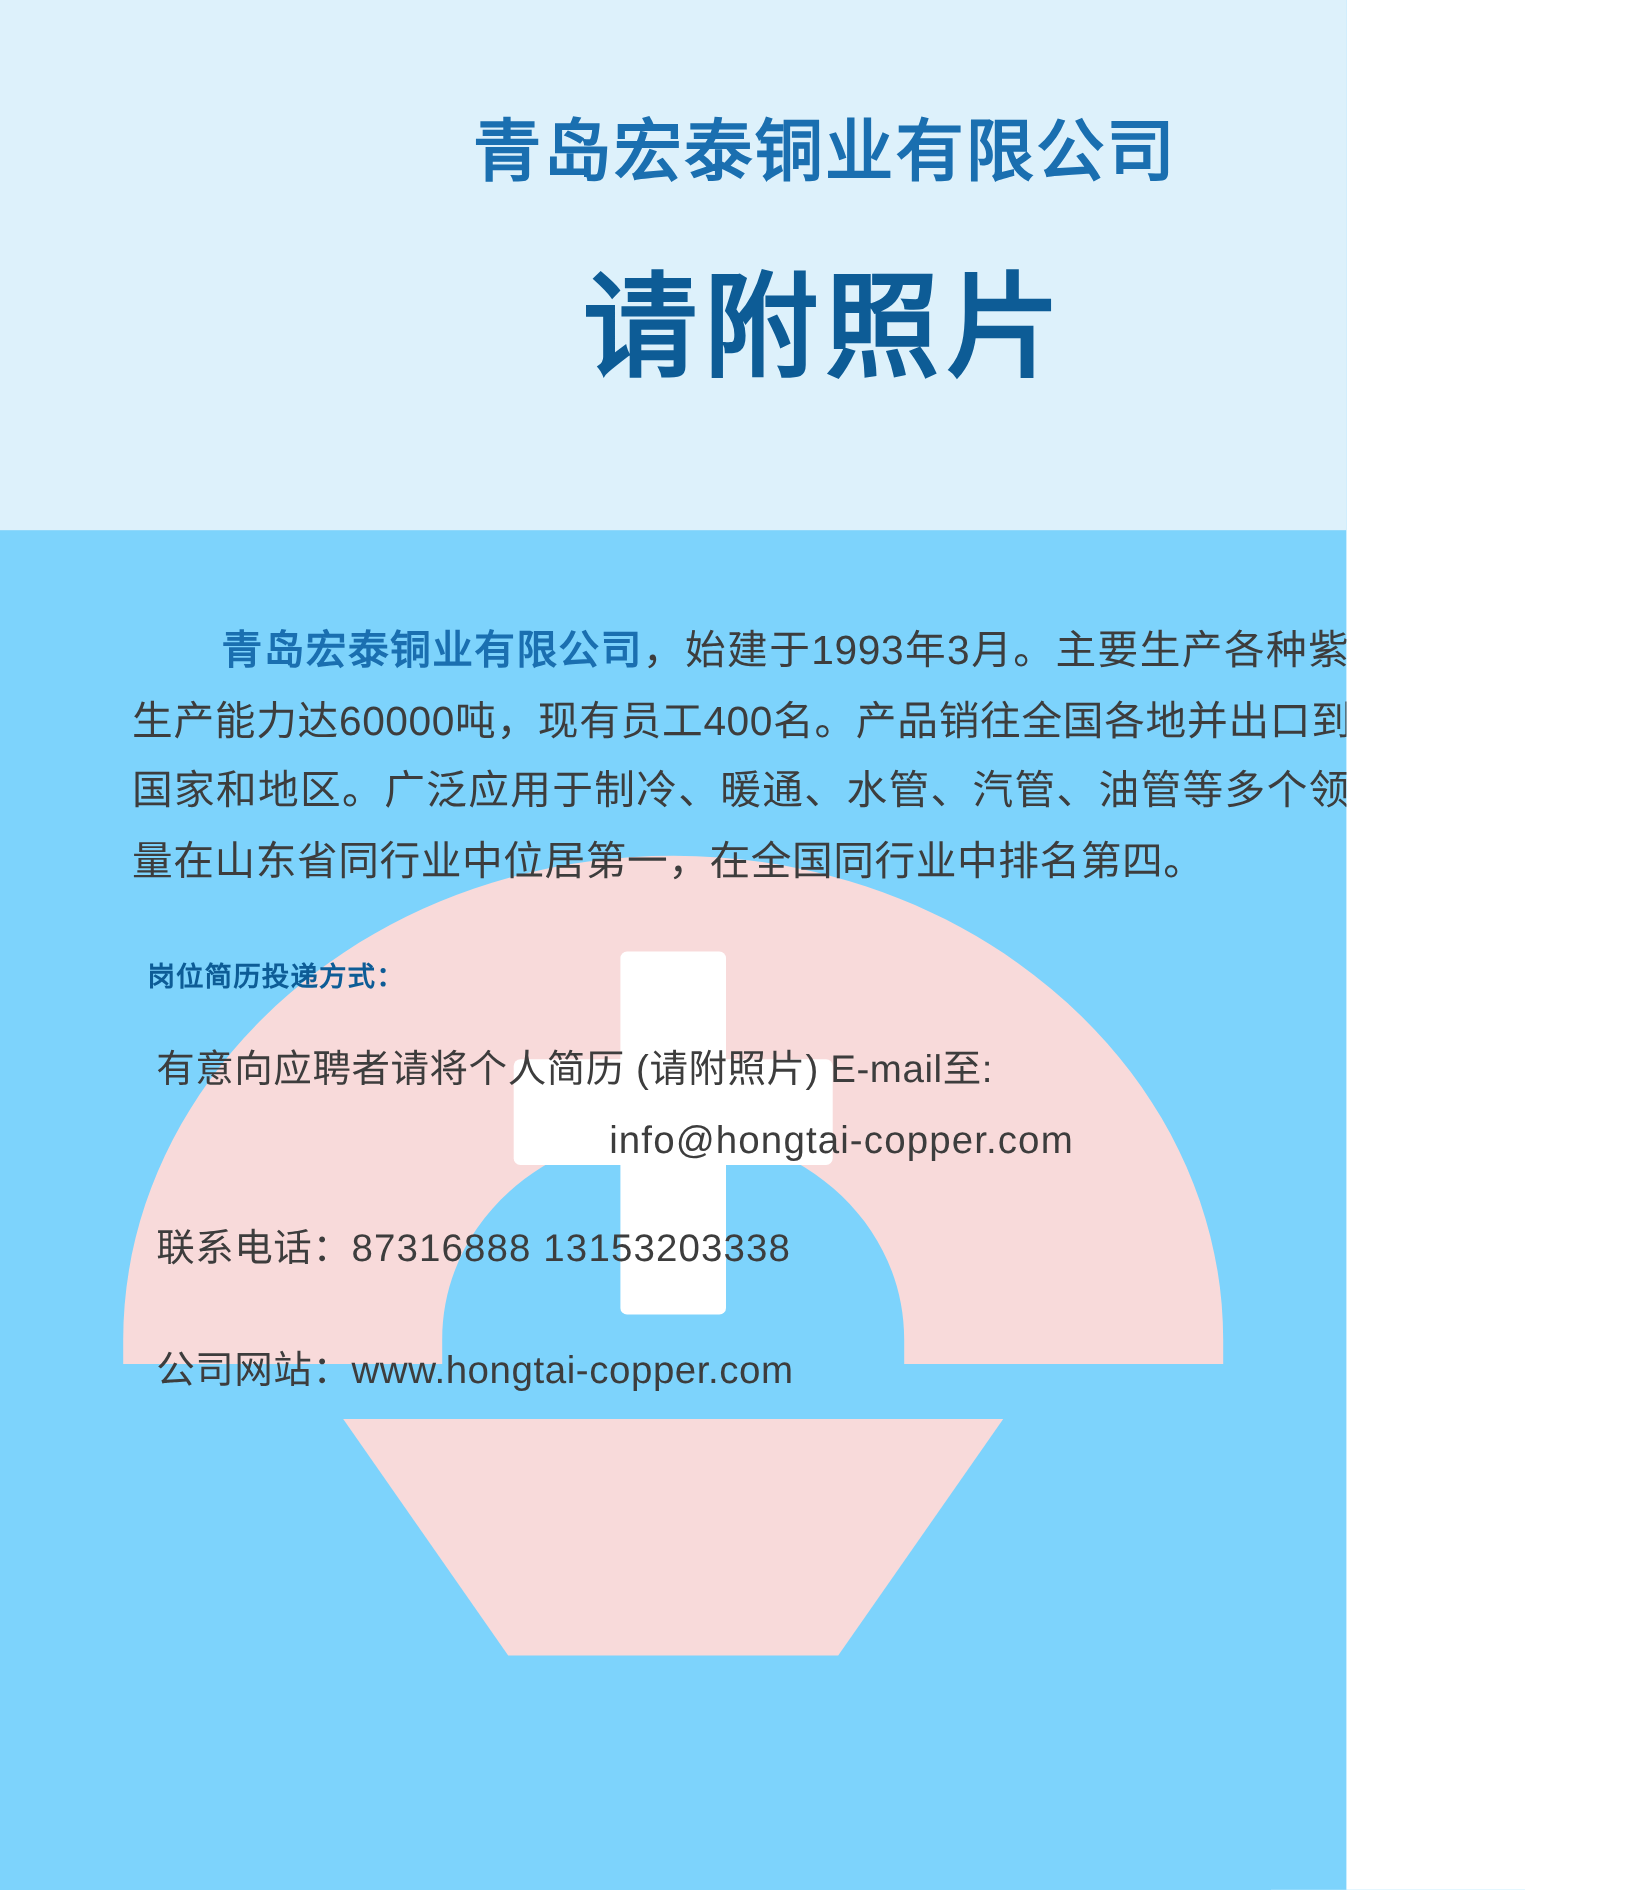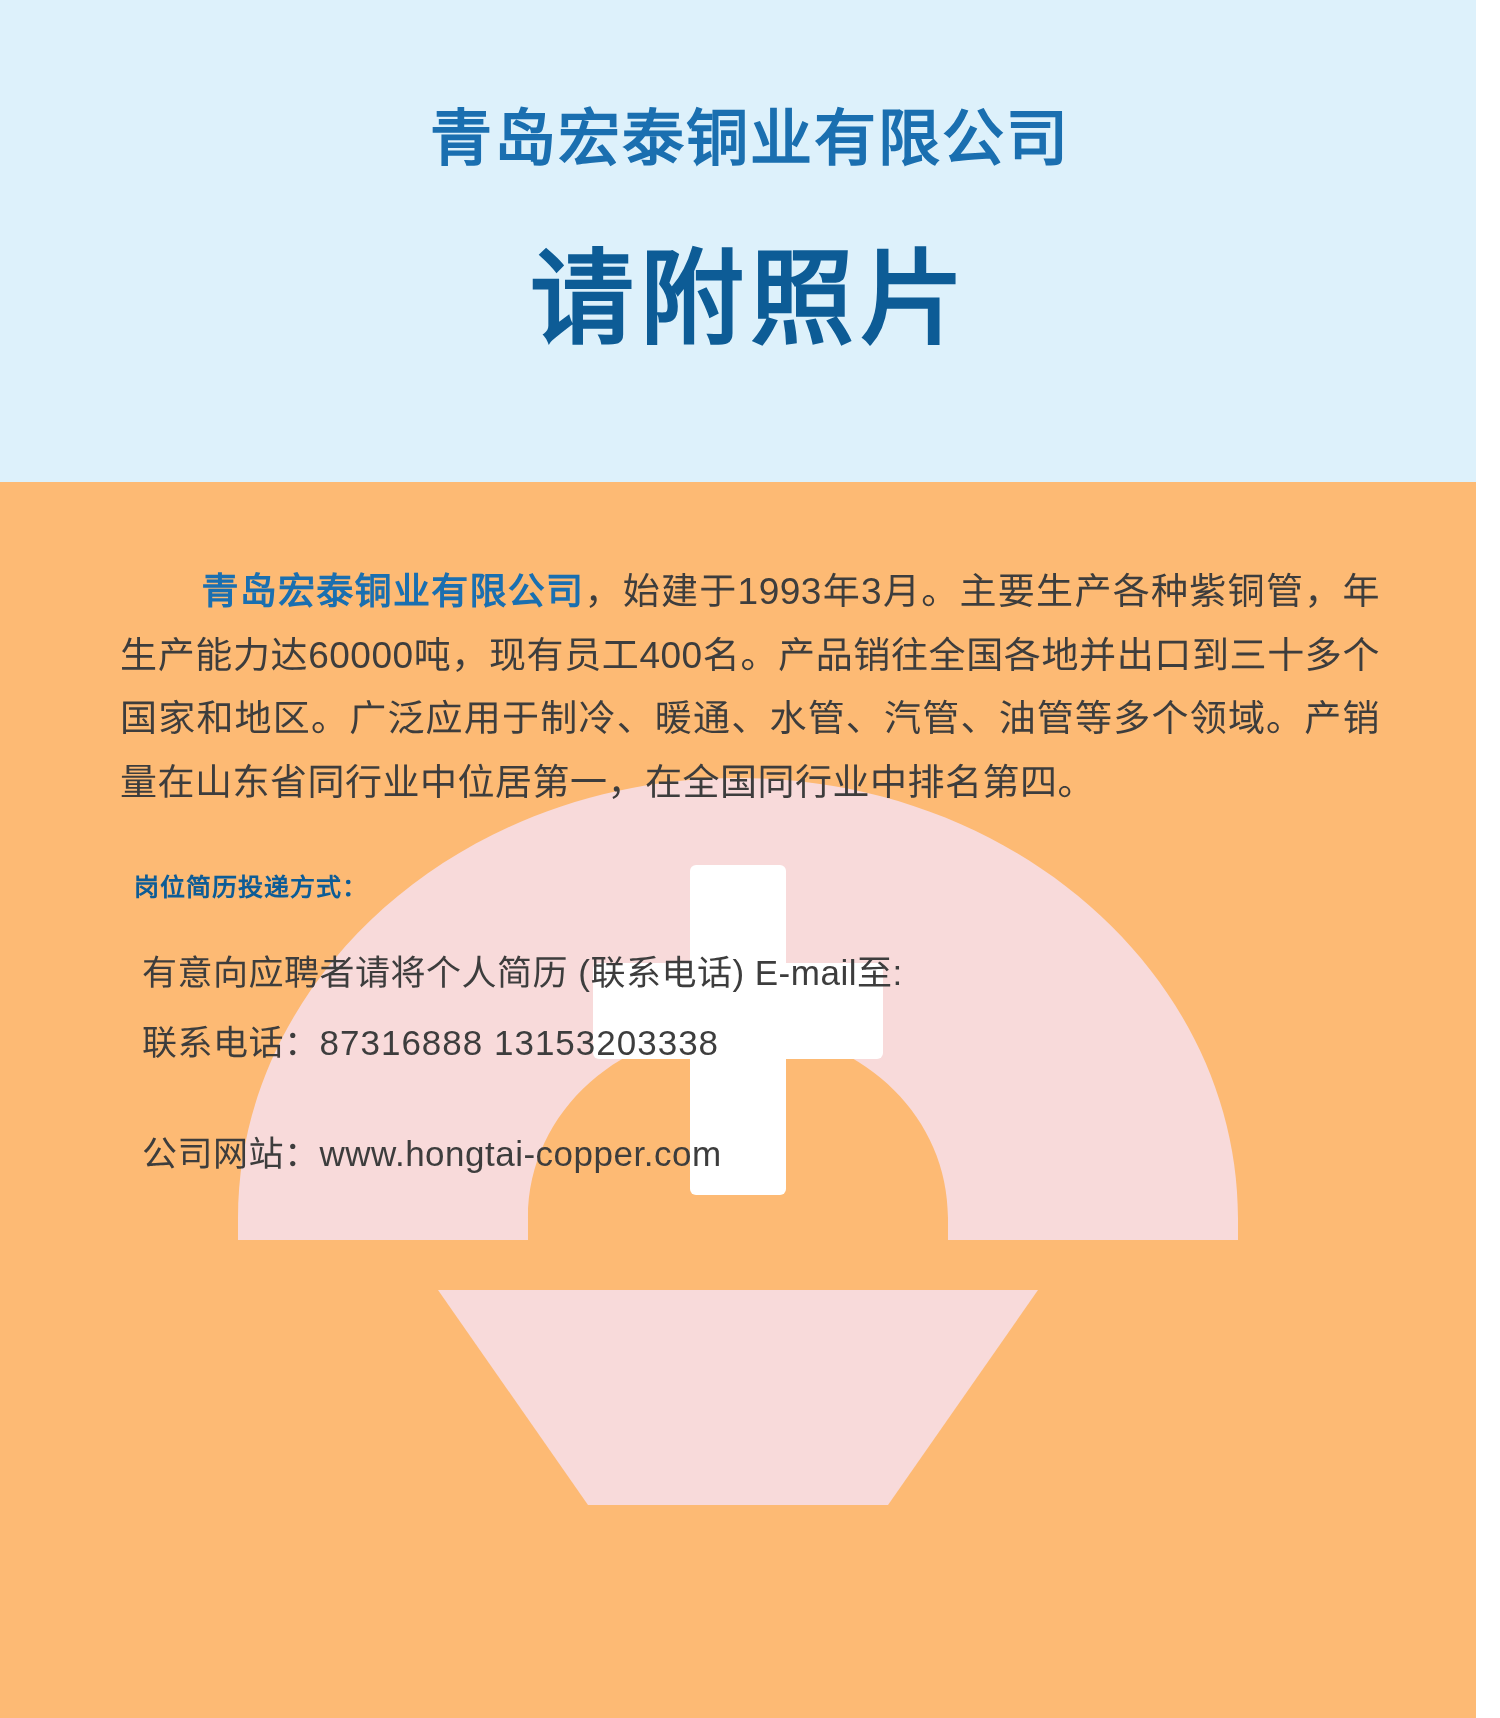--- a/index.html
+++ b/index.html
@@ -10,23 +10,23 @@
   body {
     width: 1500px;
     height: 1718px;
     background: #ffffff;
     font-family: "Liberation Sans", "DejaVu Sans", sans-serif;
     overflow: hidden;
     position: relative;
   }
   .poster {
     position: relative;
-    width: 1476px;
+    width: 1224px;
     height: 1718px;
-    background: #fdba74;
+    background: #7dd3fc;
     overflow: hidden;
   }
 
   
   .header {
     position: absolute;
     top: 0;
     left: 0;
     width: 1500px;
     height: 482px;
@@ -141,21 +141,22 @@
     <div class="poster-title">请附照片</div>
   </div>
 
   <div class="content">
 
     <p class="para indent"><span class="hl">青岛宏泰铜业有限公司</span><span>，始建于1993年3月。主要生产各种紫铜管，年生产能力达60000吨，现有员工400名。产品销往全国各地并出口到三十多个国家和地区。广泛应用于制冷、暖通、水管、汽管、油管等多个领域。产销量在山东省同行业中位居第一，在全国同行业中排名第四。</span></p>
 
 
     <div class="section-heading">岗位简历投递方式：</div>
 
-    <p class="contact-line">有意向应聘者请将个人简历 (联系电话) E-mail至:</p>
+    <p class="contact-line">有意向应聘者请将个人简历 (请附照片) E-mail至:</p>
 
+    <p class="email-line">info@hongtai-copper.com</p>
 
     <p class="contact-line gap-line"><span>联系电话：</span><span class="phone-nums">87316888  13153203338</span></p>
 
     <p class="contact-line"><span>公司网站：</span><span>www.hongtai-copper.com</span></p>
 
   </div>
 </div>
 
 </body></html>

